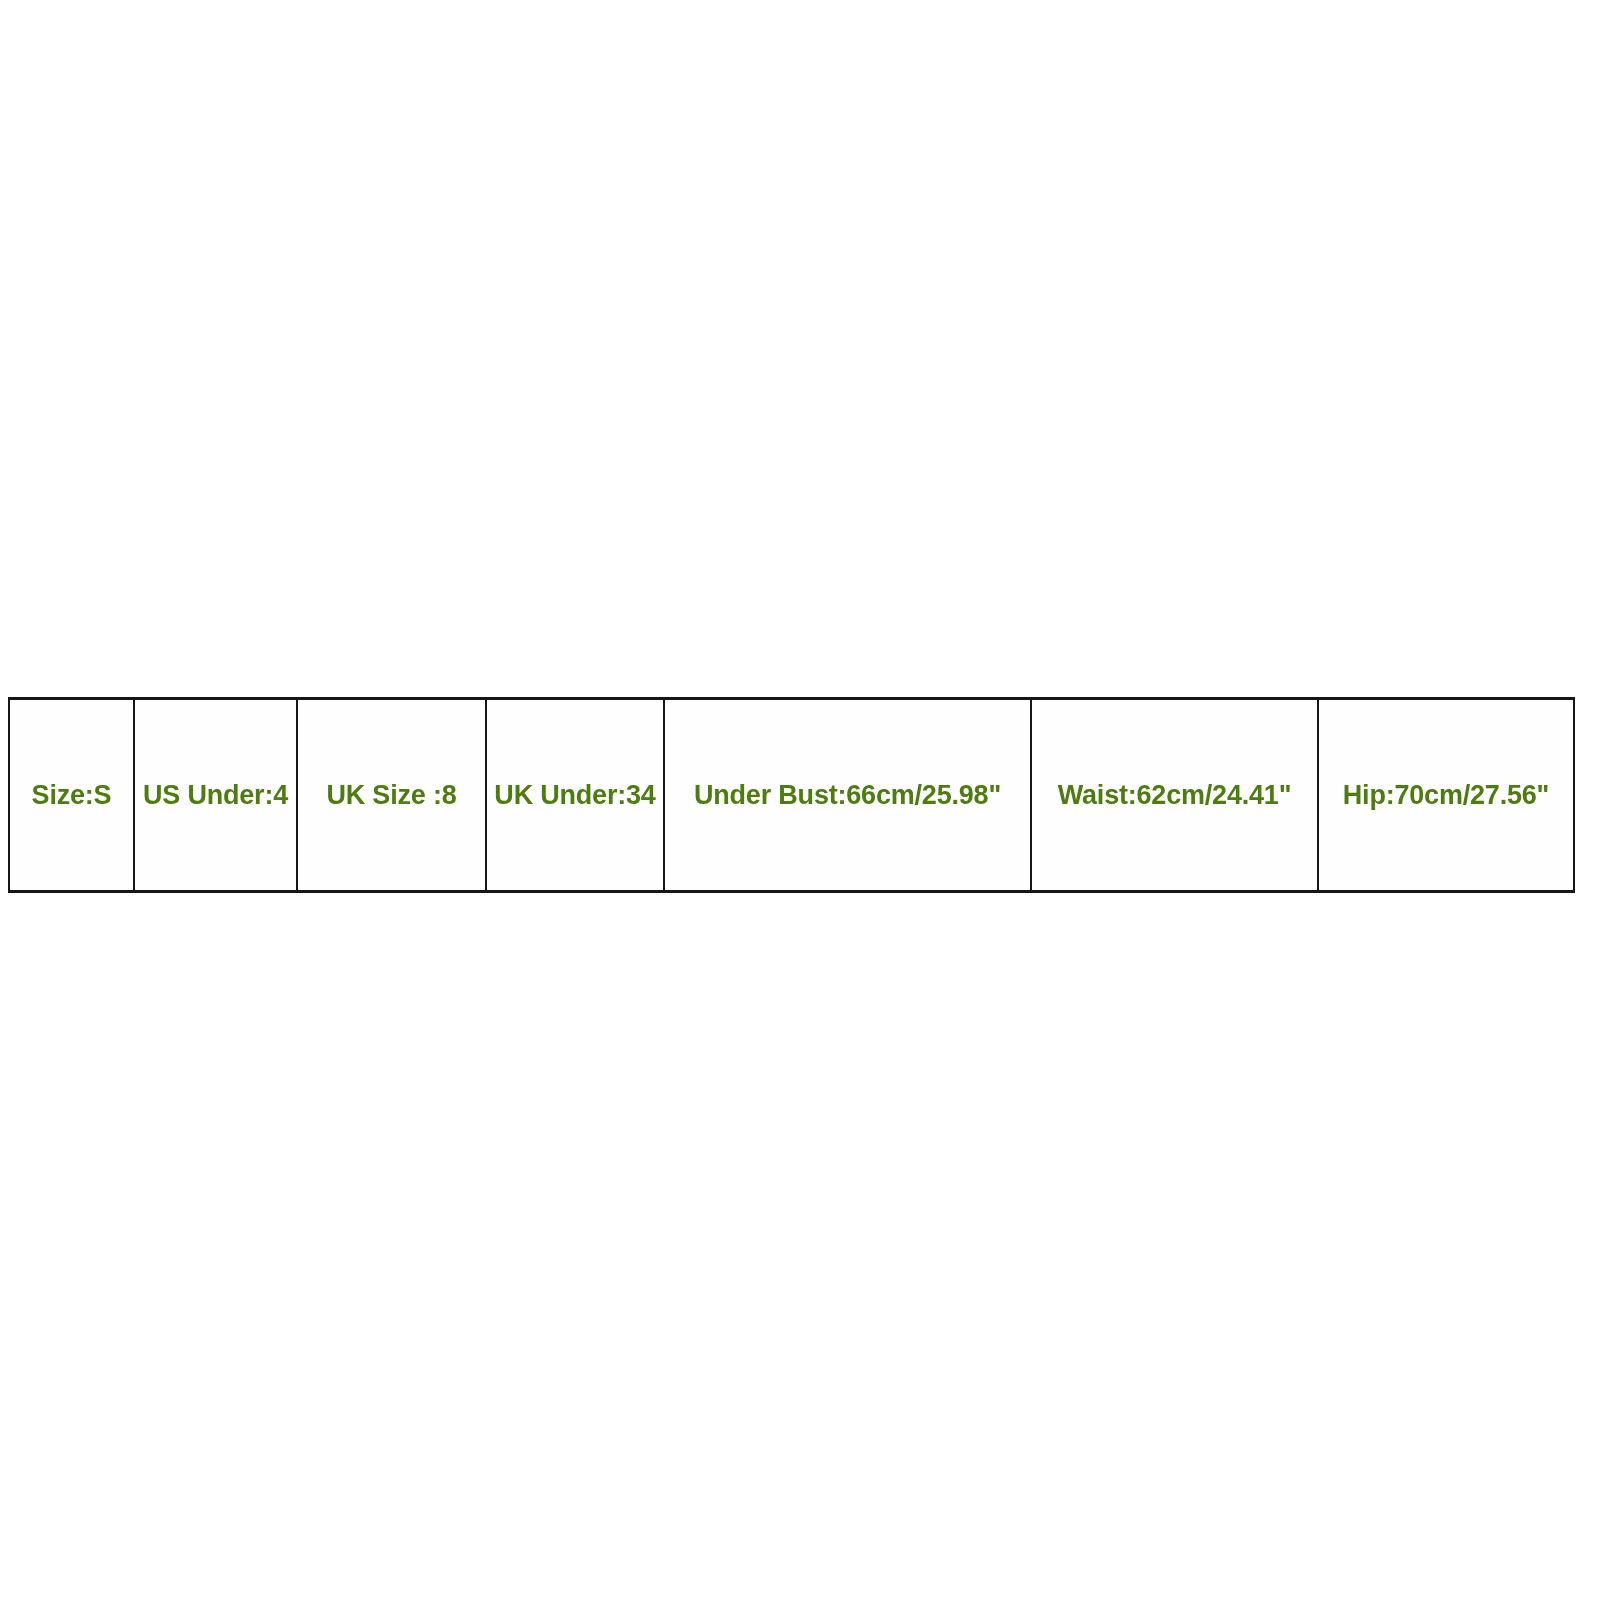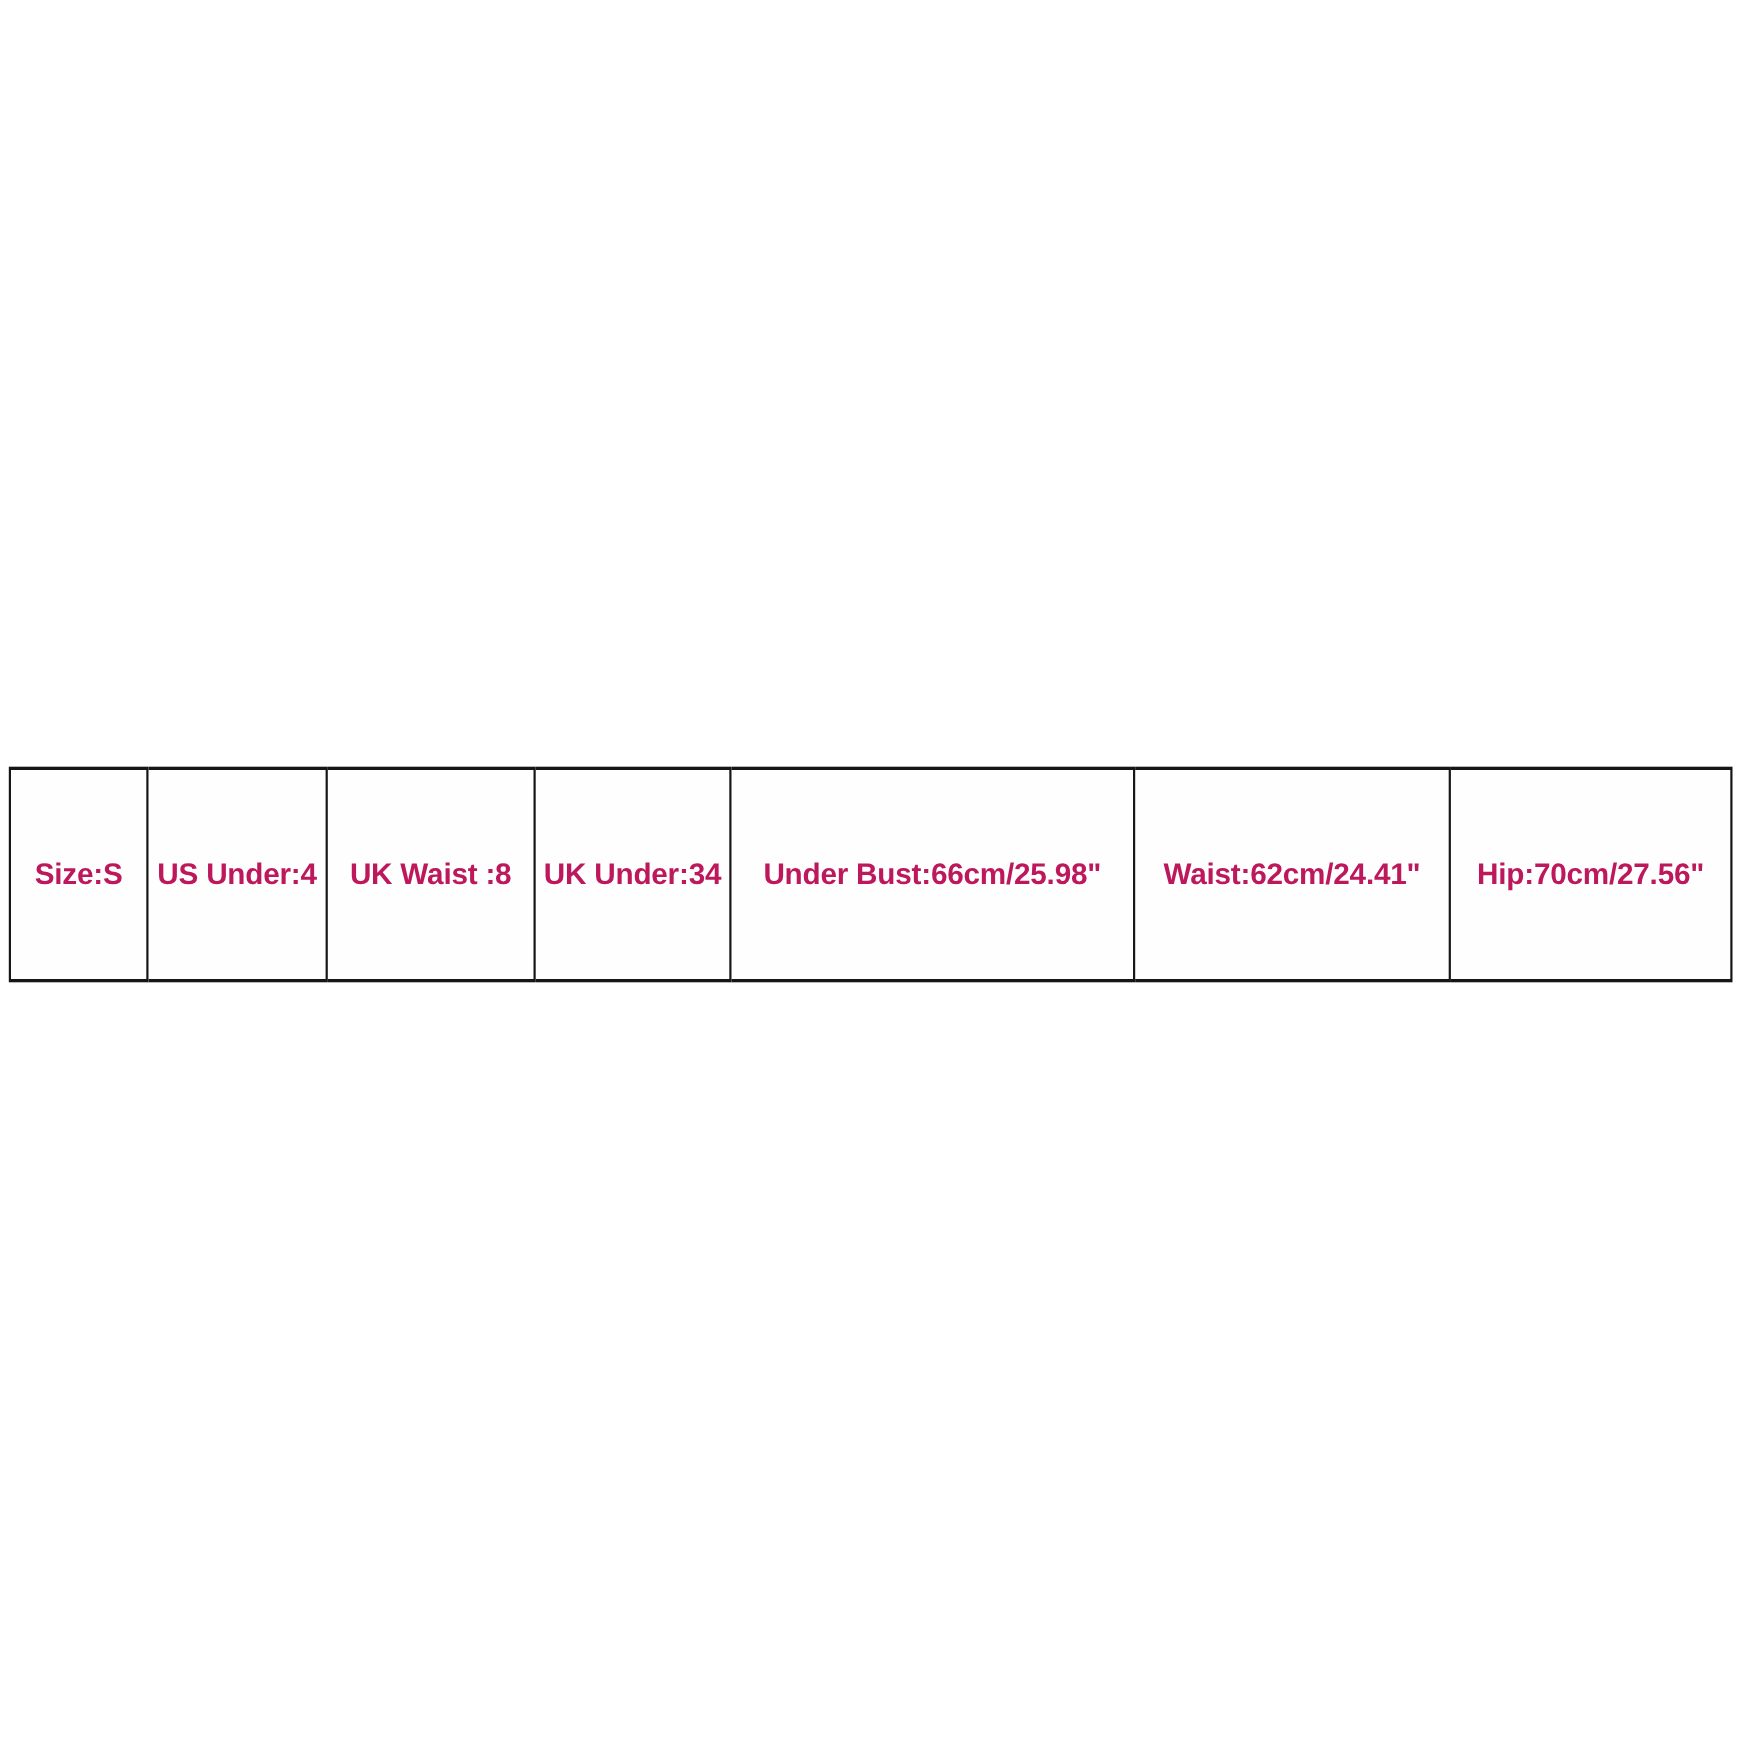--- a/index.html
+++ b/index.html
@@ -28,21 +28,21 @@
   }
   table.size-chart td {
     border-left: 2px solid #161616;
     border-right: 2px solid #161616;
     border-top: 3px solid #161616;
     border-bottom: 3px solid #161616;
     text-align: center;
     vertical-align: middle;
     font-weight: 700;
     font-size: 27px;
-    color: #be185d;
+    color: #4d7c0f;
     letter-spacing: -0.2px;
     white-space: nowrap;
     overflow: hidden;
     padding: 0 4px;
     height: 65px;
     margin-top: 38px;
   }
 </style>
 </head>
 <body>
@@ -55,21 +55,21 @@
       <col style="width:189px">
       <col style="width:178px">
       <col style="width:367px">
       <col style="width:287px">
       <col style="width:256px">
     </colgroup>
     <tbody>
       <tr>
         <td>Size:S</td>
         <td>US Under:4</td>
-        <td>UK Waist :8</td>
+        <td>UK Size :8</td>
         <td>UK Under:34</td>
         <td>Under Bust:66cm/25.98"</td>
         <td>Waist:62cm/24.41"</td>
         <td>Hip:70cm/27.56"</td>
       </tr>
     </tbody>
   </table>
 </div>
 
 </body></html>

